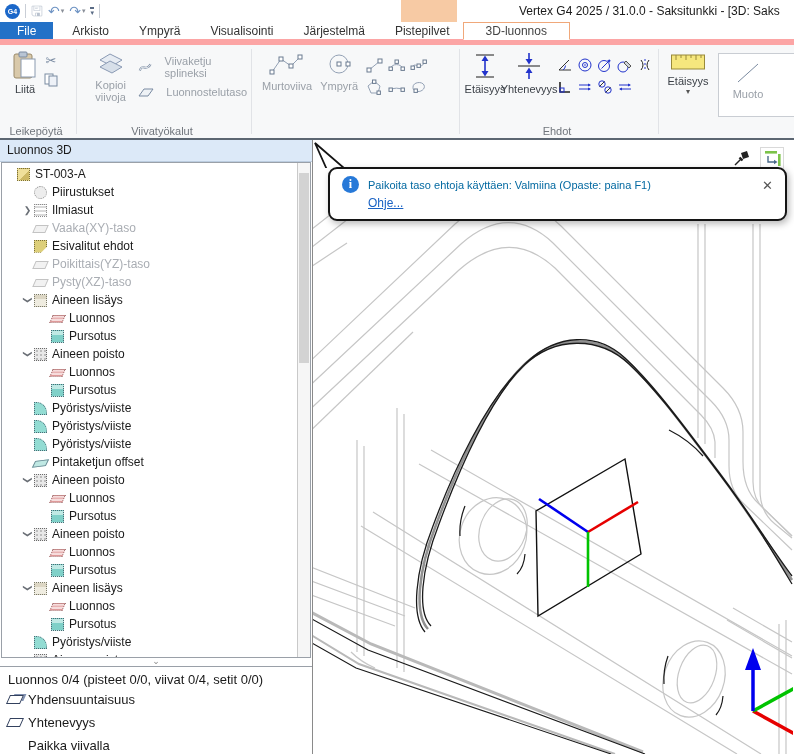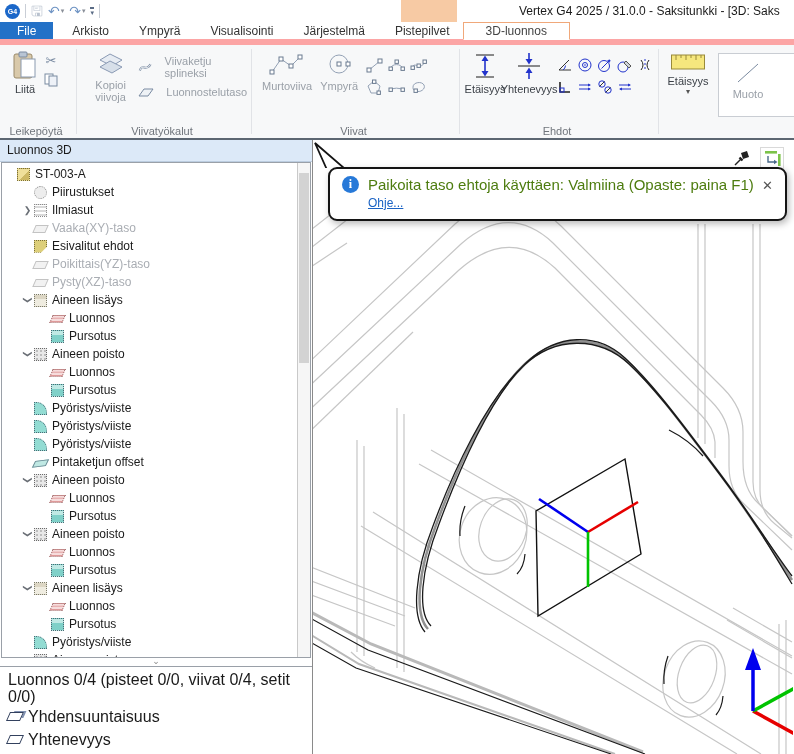--- a/index.html
+++ b/index.html
@@ -69,38 +69,38 @@
   .t-add { background:linear-gradient(180deg,#dcd6c4 40%,#efece0 40%); border:1px dotted #7a7a6a; }
   .t-sketch { height:8px; margin-top:2px; transform:skewX(-24deg); border:1px dotted #a87a7a;
     background:repeating-linear-gradient(0deg,#dd9494 0 1px,#f6dcdc 1px 3px); }
   .t-extrude { background:linear-gradient(180deg,#bfe9e4 40%,#7fd0c8 40%); border:1px dotted #4a6a74; }
   .t-remove { background:radial-gradient(#bdbdbd 1px,#e9e9e9 1px); background-size:4px 4px; border:1px dotted #6a6a6a; }
   .t-fillet { background:#93dcd3; border:1px dotted #4a6a74; border-radius:0 80% 0 0; }
   .t-offset { height:7px; margin-top:3px; transform:skewX(-32deg) rotate(-8deg); background:#bfe8e3; border:1px solid #6a8a94; }
   .scrollbar { width:13px; border-left:1px solid #c9c9c9; background:#f6f6f6; position:relative; flex:none; }
   .thumb { position:absolute; left:1px; right:1px; top:10px; height:190px; background:#d3d3d3; }
   .splitter { position:relative; height:8px; text-align:center; font-size:9px; color:#8a8a8a; line-height:6px; }
-  .sb-footer { height:88px; border-top:1px solid #9aa0a8; background:#fff; font-size:16px; padding:4px 8px 0 8px; }
+  .sb-footer { height:88px; border-top:1px solid #9aa0a8; background:#fff; font-size:13px; padding:4px 8px 0 8px; }
   .sb-footer .statusline { line-height:17px; }
   .cons-row { display:flex; align-items:center; height:23px; gap:6px; }
   .cons-icon { width:14px; height:9px; transform:skewX(-24deg); border:1px solid #33415e; background:#fff; position:relative; flex:none; }
   .cons-icon.dbl { box-shadow:3px -2px 0 -1px #8090b0; }
 
   
   .viewport { position:relative; flex:1; background:#fff; overflow:hidden; }
   .vp-canvas { position:absolute; left:0; top:0; }
   .vp-tools { position:absolute; top:7px; right:10px; display:flex; gap:6px; align-items:center; }
   .vp-toolbtn { width:24px; height:22px; display:flex; align-items:center; justify-content:center; background:#fff; }
   .vp-toolbtn.framed { border:1px solid #d9d9d9; }
   .tooltip { position:absolute; left:15px; top:27px; right:7px; min-height:54px; background:#fff;
     border:2px solid #141414; border-radius:9px; box-shadow:2px 3px 7px rgba(0,0,0,.28); padding:7px 12px 6px 12px; }
   .tooltip .row1 { display:flex; align-items:center; gap:9px; }
   .info-badge { width:17px; height:17px; border-radius:50%; background:#2779d8; color:#fff; font-size:12px; font-weight:bold;
     font-family:"Liberation Serif", serif; display:flex; align-items:center; justify-content:center; flex:none; }
-  .tip-text { font-size:15px; color:#4d7c0f; white-space:nowrap; overflow:hidden; }
+  .tip-text { font-size:11px; color:#0369a1; white-space:nowrap; overflow:hidden; }
   .tip-close { position:absolute; right:12px; top:9px; color:#555; font-size:13px; cursor:default; }
   .tip-link { margin-left:26px; margin-top:3px; font-size:12px; color:#1b63c4; text-decoration:underline; display:inline-block; }
   .tail { position:absolute; left:1px; top:2px; }
 </style>
 </head>
 <body>
 
 <div class="app">
 
   <div class="titlebar">
@@ -237,21 +237,20 @@
               <rect x="13" y="9" width="3.4" height="3.4" fill="#fff" stroke="#6a7a90"></rect>
             </svg>
         </span>
         <span class="icnbox">
           <svg width="17" height="16" viewBox="0 0 17 16">
               <path d="M3 8 C3 3,12 2,14 6 C16 10,10 14,6 12 C3 11,3 10,3 8 Z" stroke="#93a1b5" fill="none"></path>
               <rect x="4" y="10" width="3.4" height="3.4" fill="#fff" stroke="#6a7a90"></rect>
             </svg>
         </span>
       </div>
-      <div class="glabel">Viivat</div>
     </div>
     <div class="gsep"></div>
 
     <div class="rgroup" style="width:198px;">
       <div class="bigbtn">
         <svg width="30" height="30" viewBox="0 0 30 30">
           <path d="M6 4 H24 M6 26 H24" stroke="#1a1a1a"></path>
           <path d="M15 8 V22" stroke="#2233cc" stroke-width="1.6"></path>
           <path d="M15 4.5 L11.5 10 H18.5 Z M15 25.5 L11.5 20 H18.5 Z" fill="#2233cc"></path>
         </svg>

